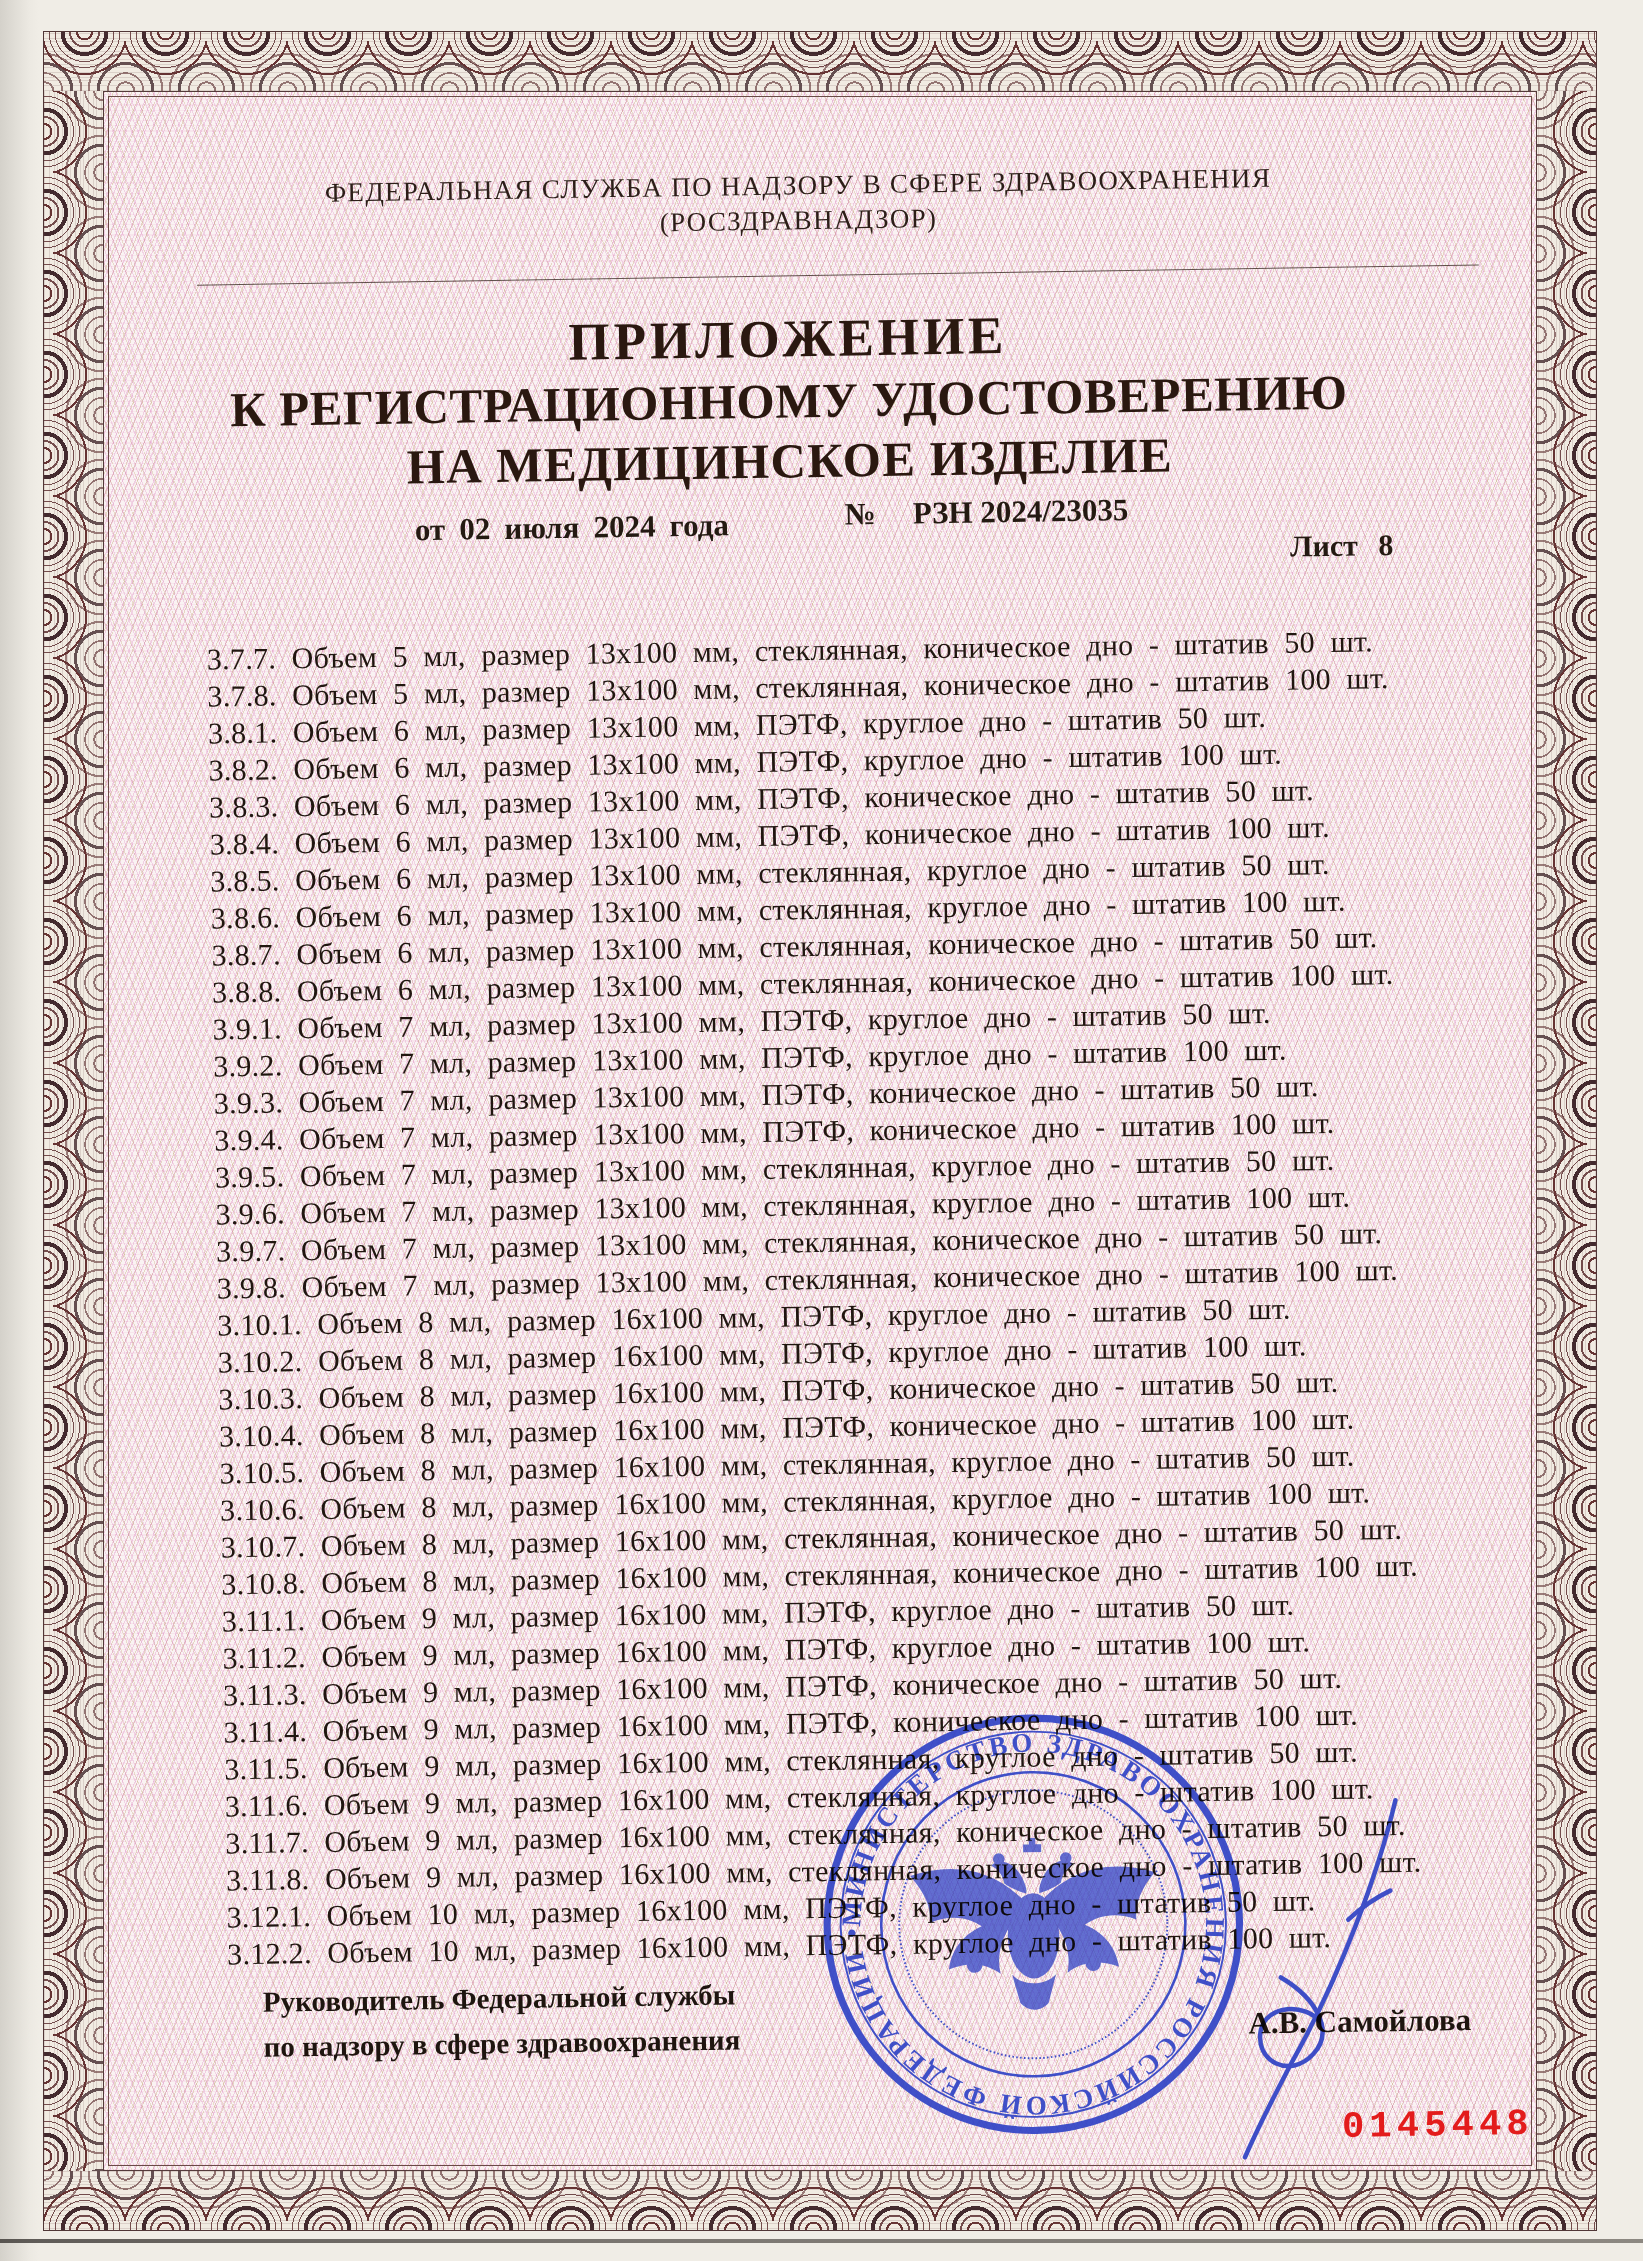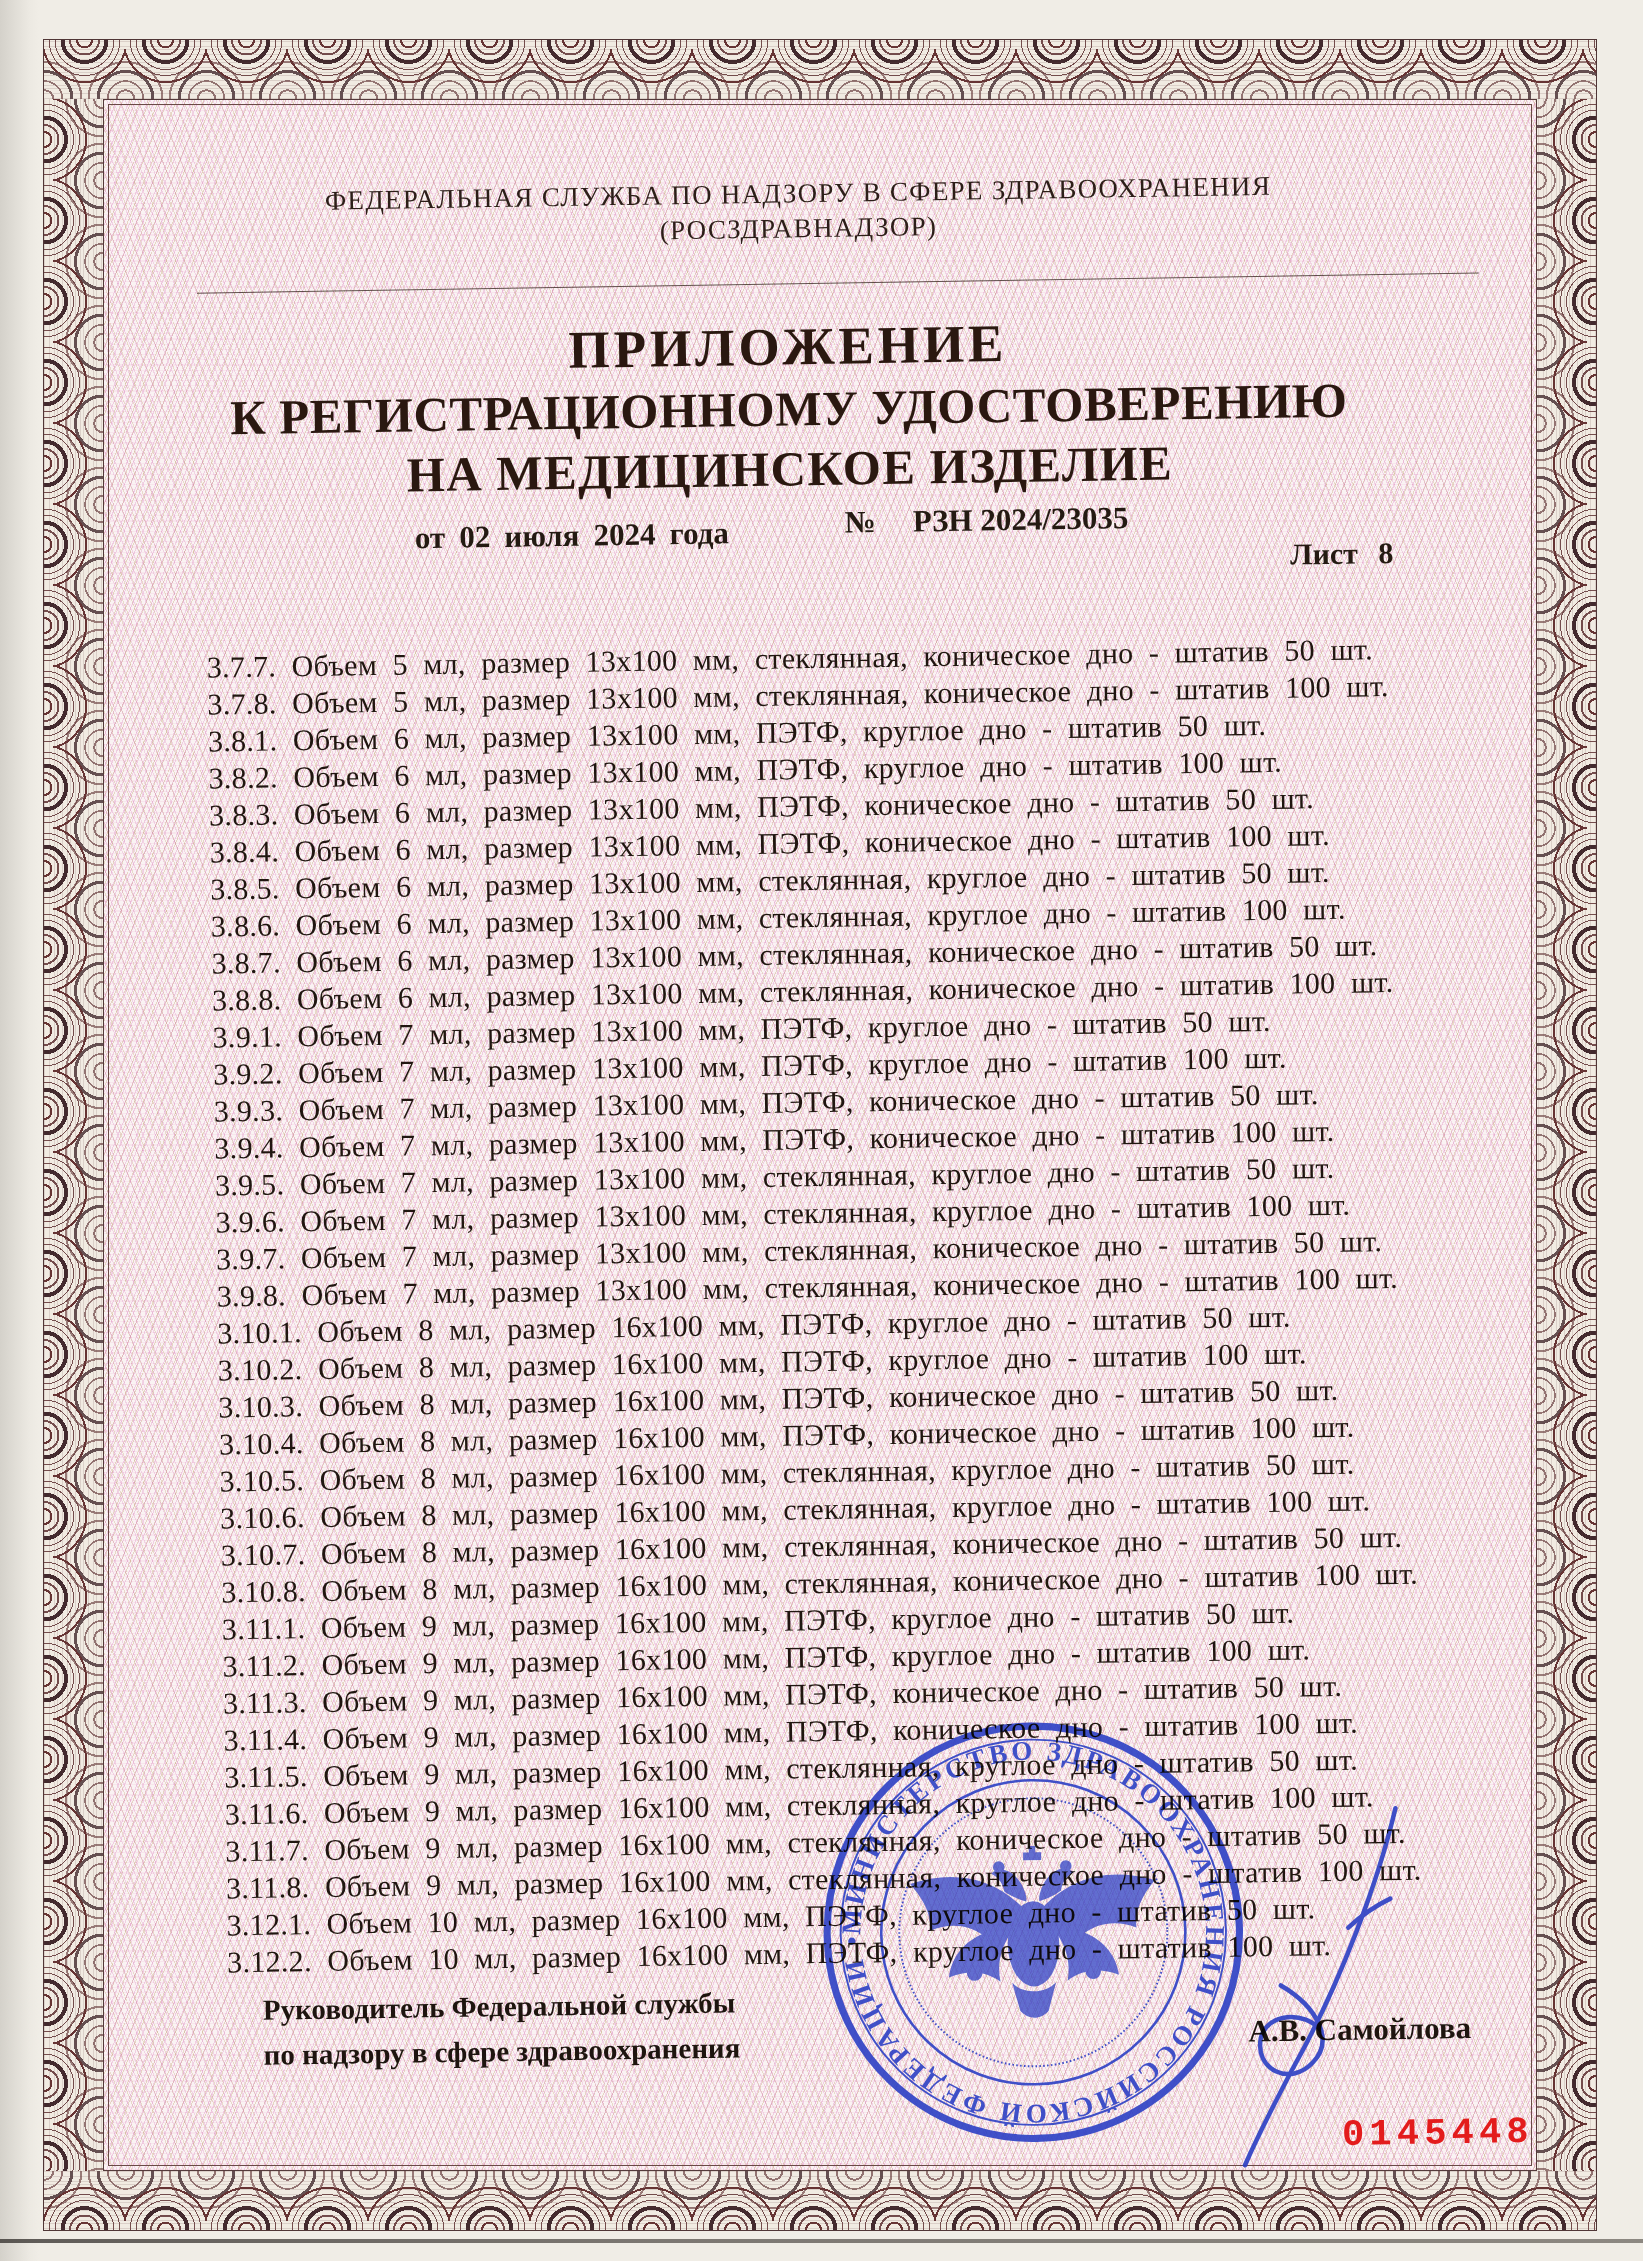--- a/index.html
+++ b/index.html
@@ -14,21 +14,21 @@
     z-index:0;
   }
   .page::after { 
     content:""; position:absolute; left:0; right:0; bottom:18px; height:3.9px;
     background:linear-gradient(90deg,#2e2a27,#55504b 40%,#6b665f);
     opacity:.75; z-index:0;
   }
   
   .frame {
     position:absolute; left:43px; top:31px; right:46px; bottom:30px;
-    border:1.9px solid #503636; background:#f4efe8; z-index:1;margin-top:8px;
+    border:1.9px solid #503636; background:#f4efe8; z-index:1;
   }
   .band { position:absolute; overflow:hidden; }
   .band-top, .band-bottom { left:0; right:0; height:59px; }
   .band-top { top:0; }
   .band-bottom { bottom:0; }
   .band-left, .band-right { top:59px; bottom:59px; width:59px; }
   .band-left { left:0; }
   .band-right { right:0; }
   .band-top, .band-bottom {
     background-color:#f1ebe2;

